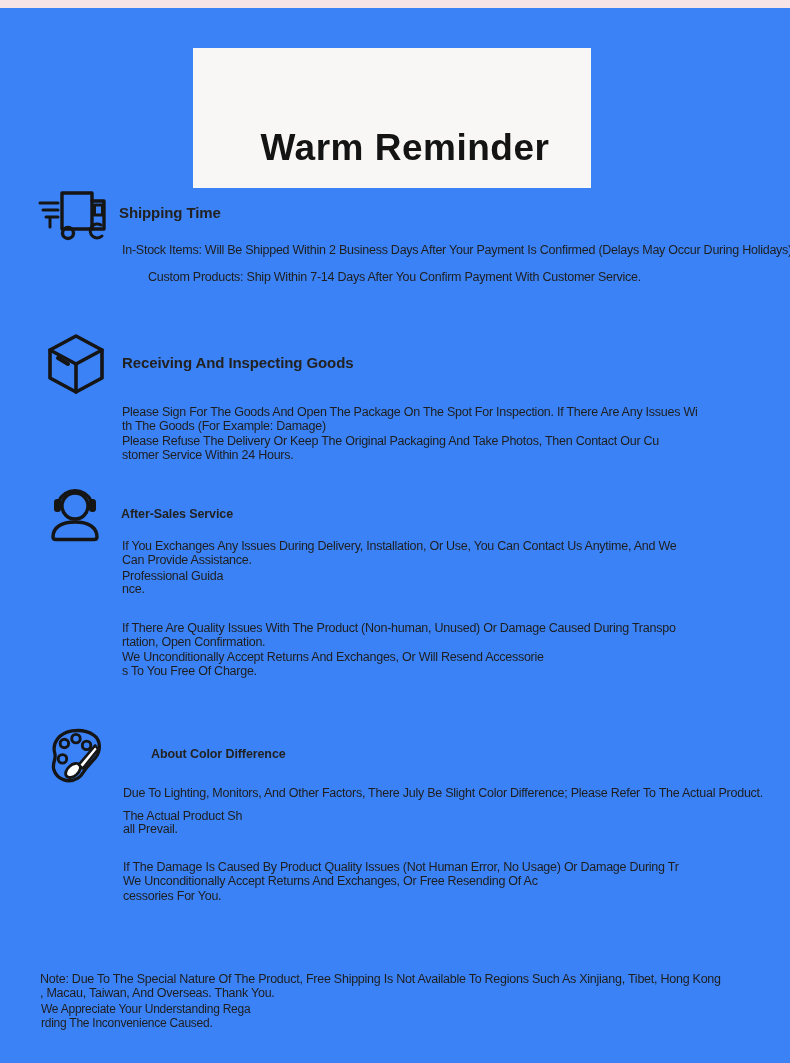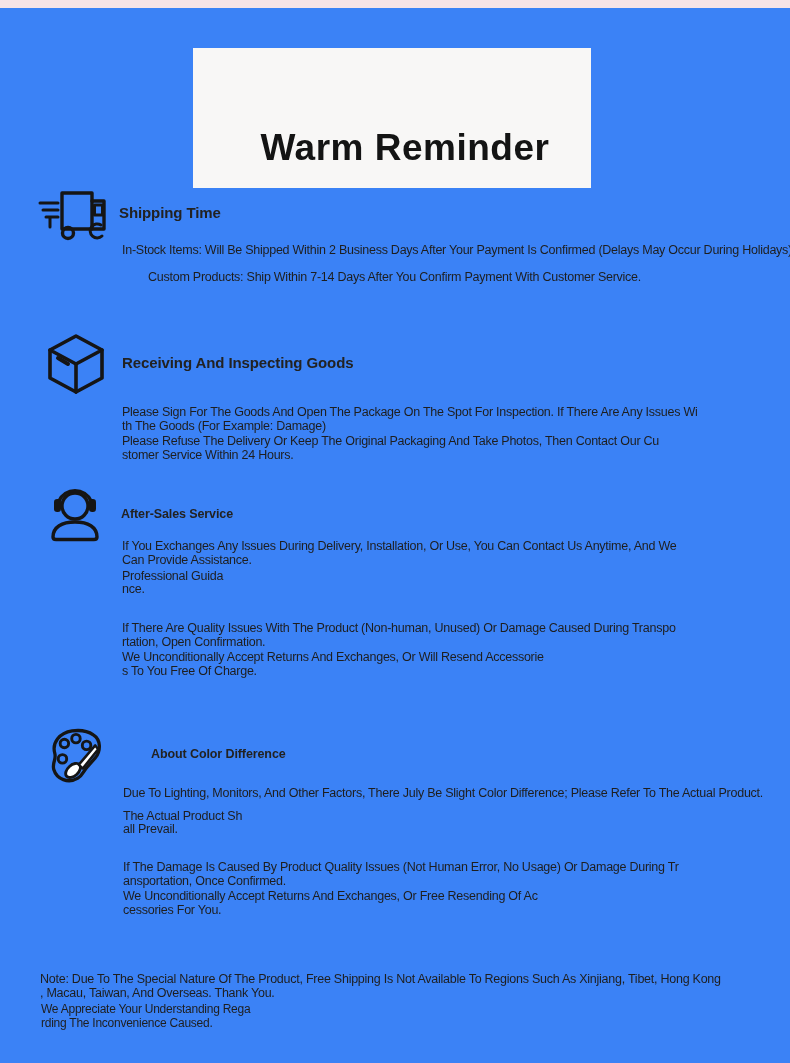--- a/index.html
+++ b/index.html
@@ -113,21 +113,20 @@
   <div class="section-heading h-sm" style="left:123px;top:747px;margin-left:28px;">About Color Difference</div>
   <div class="para" style="left:123px;top:786px;">
     <div class="line">Due To Lighting, Monitors, And Other Factors, There July Be Slight Color Difference; Please Refer To The Actual Product.</div>
   </div>
   <div class="para tight" style="left:123px;top:810px;">
     <div class="line">The Actual Product Sh</div>
     <div class="line">all Prevail.</div>
   </div>
   <div class="para" style="left:123px;top:860px;">
     <div class="line">If The Damage Is Caused By Product Quality Issues (Not Human Error, No Usage) Or Damage During Tr</div>
-    <div class="line">ansportation, Once Confirmed.</div>
     <div class="line">We Unconditionally Accept Returns And Exchanges, Or Free Resending Of Ac</div>
     <div class="line">cessories For You.</div>
   </div>
 
   <div class="note-para" style="left:40px;top:972px;">
     <div class="line">Note: Due To The Special Nature Of The Product, Free Shipping Is Not Available To Regions Such As Xinjiang, Tibet, Hong Kong</div>
     <div class="line">, Macau, Taiwan, And Overseas. Thank You.</div>
   </div>
   <div class="note-para small" style="left:41px;top:1003px;">
     <div class="line">We Appreciate Your Understanding Rega</div>

